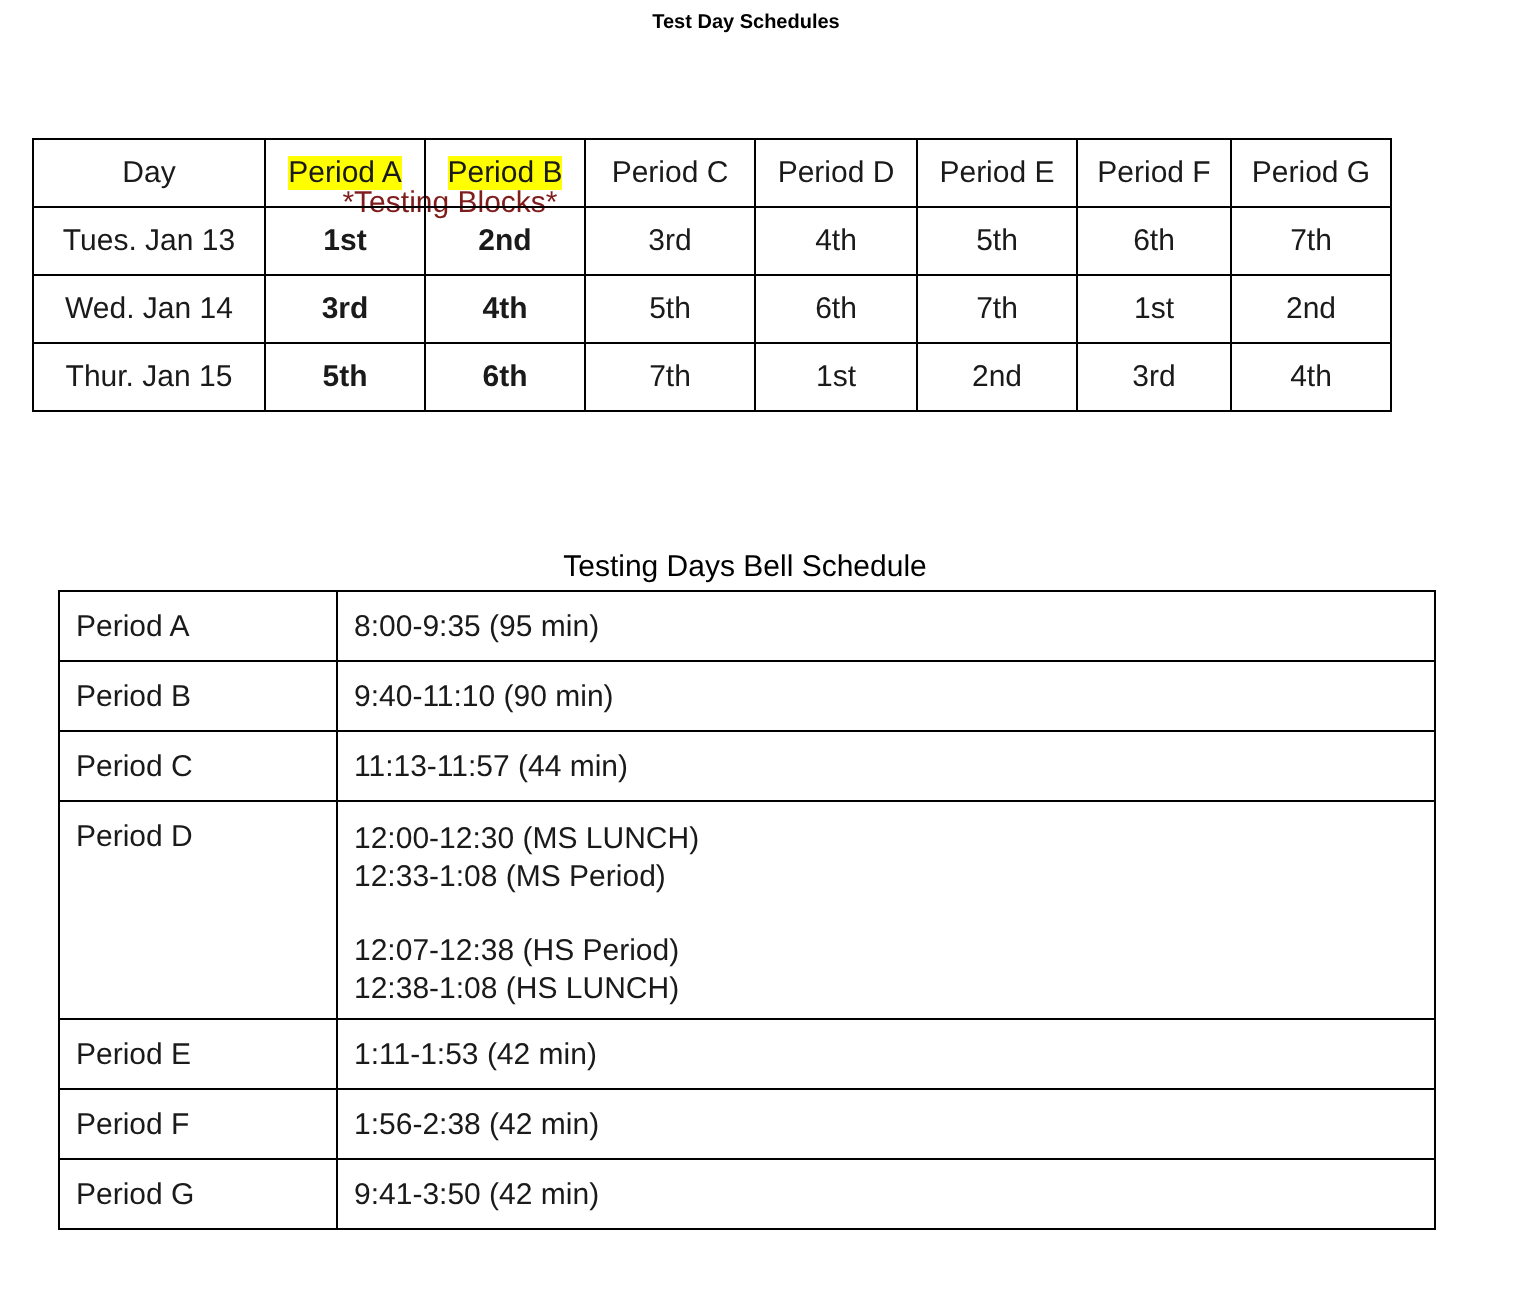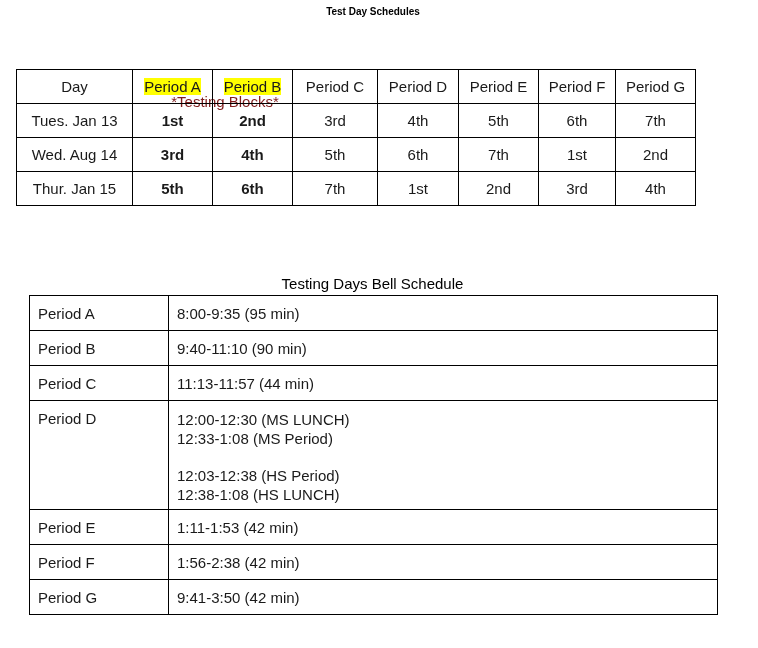--- a/index.html
+++ b/index.html
@@ -63,21 +63,21 @@
     <td>Tues. Jan 13</td>
     <td class="bold">1st</td>
     <td class="bold">2nd</td>
     <td>3rd</td>
     <td>4th</td>
     <td>5th</td>
     <td>6th</td>
     <td>7th</td>
   </tr>
   <tr>
-    <td>Wed. Aug 14</td>
+    <td>Wed. Jan 14</td>
     <td class="bold">3rd</td>
     <td class="bold">4th</td>
     <td>5th</td>
     <td>6th</td>
     <td>7th</td>
     <td>1st</td>
     <td>2nd</td>
   </tr>
   <tr>
     <td>Thur. Jan 15</td>
@@ -111,21 +111,21 @@
   <tr>
     <td>Period C</td>
     <td>11:13-11:57 (44 min)</td>
   </tr>
   <tr>
     <td class="tall">Period D</td>
     <td class="tall">
       <span class="line">12:00-12:30 (MS LUNCH)</span>
       <span class="line">12:33-1:08 (MS Period)</span>
       <span class="gap"></span>
-      <span class="line">12:03-12:38 (HS Period)</span>
+      <span class="line">12:07-12:38 (HS Period)</span>
       <span class="line">12:38-1:08 (HS LUNCH)</span>
     </td>
   </tr>
   <tr>
     <td>Period E</td>
     <td>1:11-1:53 (42 min)</td>
   </tr>
   <tr>
     <td>Period F</td>
     <td>1:56-2:38 (42 min)</td>

